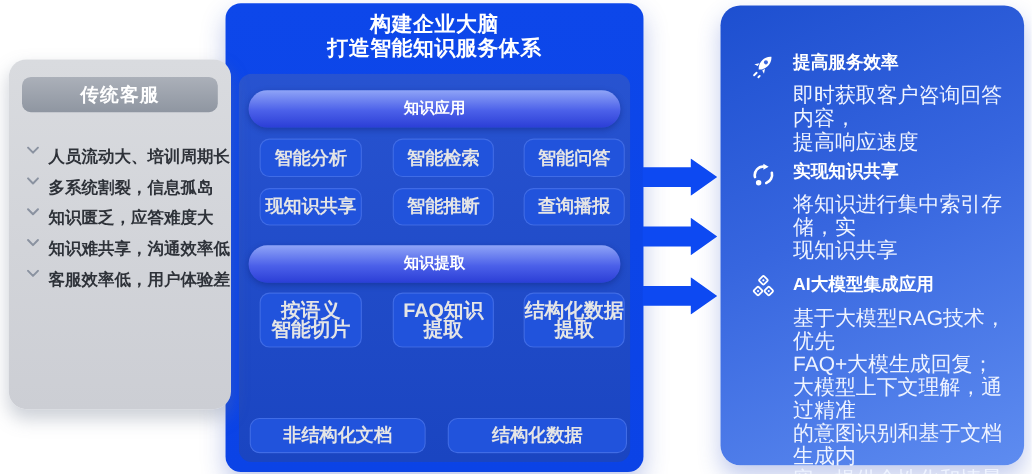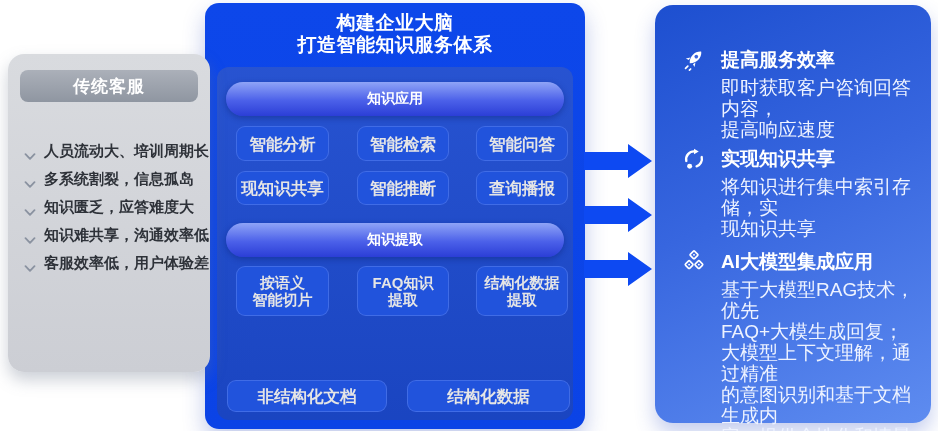--- a/index.html
+++ b/index.html
@@ -32,52 +32,52 @@
   }
   .p1{top:15px}.p2{top:156px}.p3{top:269px;height:32px}
   .mid-btn{
     position:absolute;border-radius:9px;background:#2153dc;
     border:1px solid rgba(135,165,255,.30);box-sizing:border-box;
     color:#e5e5e5;font-weight:bold;font-size:16.5px;line-height:18px;
     display:flex;align-items:center;justify-content:center;text-align:center;
     white-space:pre-line;
   }
   .r1{top:59px;height:35px}.r2{top:104px;height:34px}
-  .r3{top:199px;height:50px;font-size:15px;line-height:17.5px}
+  .r3{top:199px;height:50px;font-size:18px;line-height:17.5px}
   .r4{top:313px;height:32px}
   .c1{left:19px;width:93px}.c2{left:140px;width:92px}.c3{left:259px;width:92px}
   .w1{left:10px;width:160px}.w2{left:190px;width:163px}
   
   .left-panel{
     position:absolute;left:8px;top:54px;width:202px;height:318px;
     border-radius:16px;background:linear-gradient(180deg,#d9dbdf,#ccced4);
     box-shadow:0 8px 16px rgba(110,120,140,.35);z-index:2;
   }
   .left-pill{
     position:absolute;left:12px;top:16px;width:178px;height:32px;border-radius:8px;
     background:linear-gradient(180deg,#abb0b9,#8f96a1);
     color:#fff;font-size:17px;font-weight:bold;letter-spacing:1px;
     display:flex;align-items:center;justify-content:center;
   }
   .left-list{position:absolute;left:16px;top:79px;width:180px;}
-  .left-item{display:flex;align-items:flex-end;gap:8px;height:28px;
+  .left-item{display:flex;align-items:flex-start;gap:8px;height:28px;
     font-size:15px;font-weight:600;color:#2e3239;white-space:nowrap;}
   .chev{flex:0 0 auto;display:flex;align-items:center;}
   
   .arrow{position:absolute;left:584px;z-index:2;}
   .a1{top:144px}.a2{top:198px}.a3{top:252px}
   
   .right-panel{
     position:absolute;left:655px;top:5px;width:276px;height:418px;
     border-radius:18px;
     background:linear-gradient(155deg,#1d4fd0 0%,#3766df 45%,#5e8cf0 100%);
     box-shadow:0 10px 20px rgba(60,90,200,.30);z-index:1;color:#fff;
   }
   .ric{position:absolute;left:26px;width:26px;height:26px;}
-  .rtitle{position:absolute;left:66px;font-size:19px;font-weight:bold;white-space:nowrap;}
+  .rtitle{position:absolute;left:66px;font-size:16px;font-weight:bold;white-space:nowrap;}
   .rbody{position:absolute;left:66px;width:202px;font-size:19px;line-height:21px;
     color:#eef3ff;white-space:pre-line;}
   .i1{top:42px}.t1{top:42px}.b1{top:72px}
   .i2{top:141px}.t2{top:141px}.b2{top:171px}
   .i3{top:244px}.t3{top:244px}.b3{top:274px}
 </style>
 </head>
 <body>
 
 <div class="stage">

